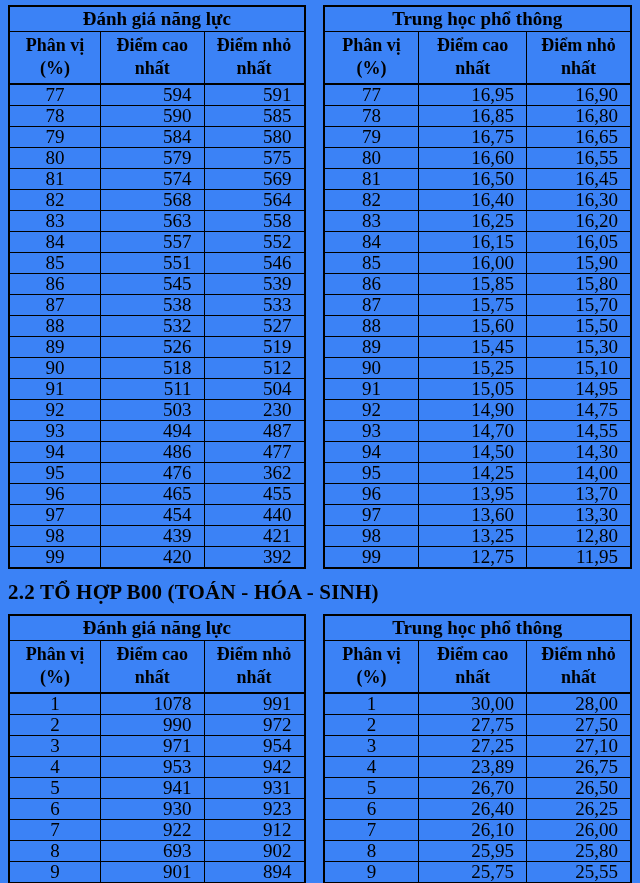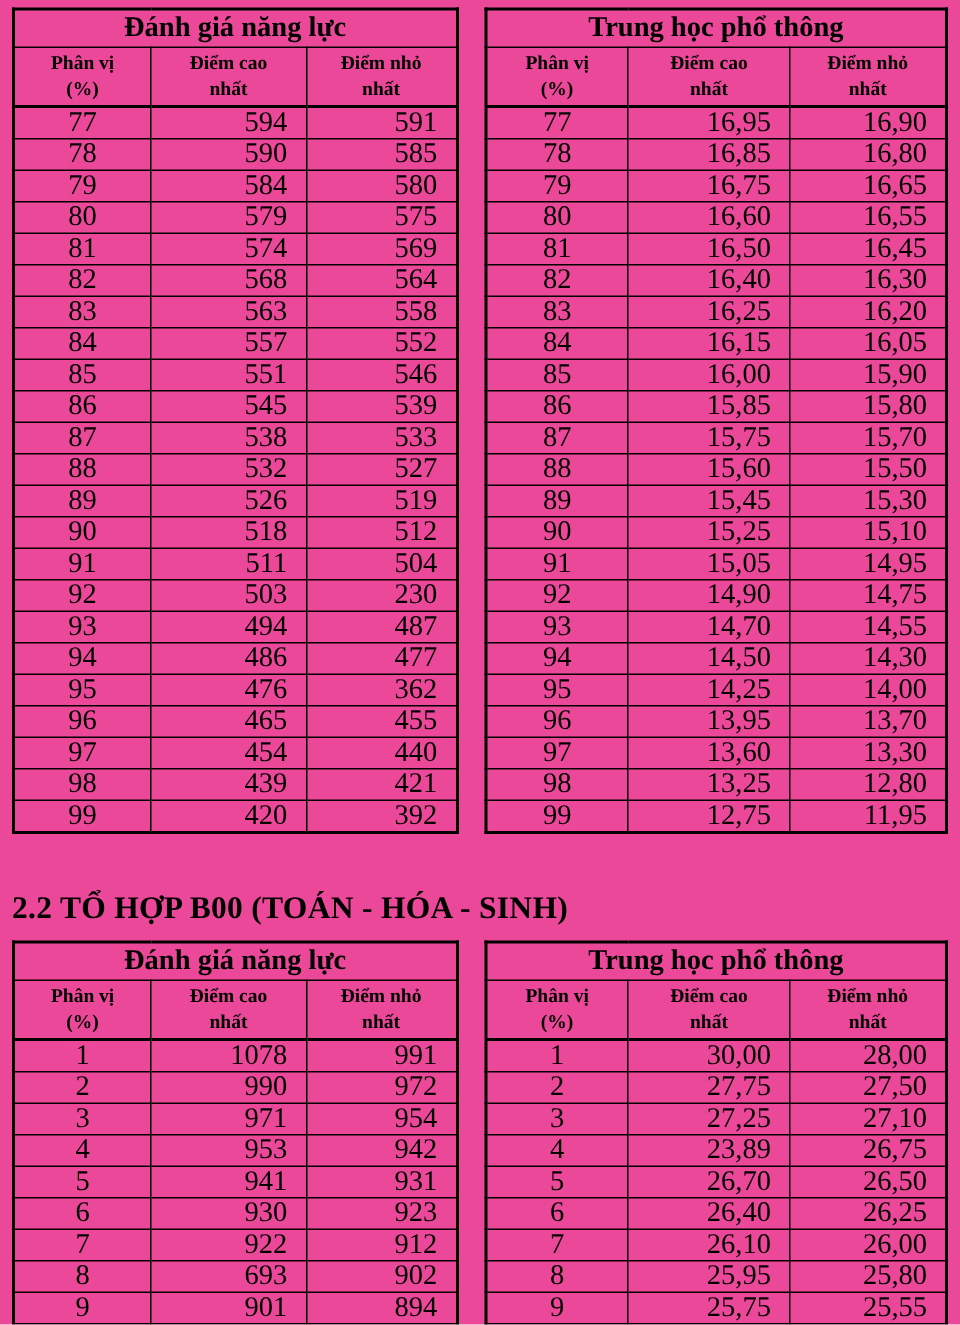--- a/index.html
+++ b/index.html
@@ -7,21 +7,21 @@
     padding: 0;
     background: #ffffff;
     color: #000000;
     font-family: "Liberation Serif", "DejaVu Serif", serif;
   }
   .page {
     width: 640px;
     height: 883px;
     box-sizing: border-box;
     padding: 5px 8px 8px 8px;
-    background: #ec4899;
+    background: #3b82f6;
     overflow: hidden;
   }
   .tables-row {
     display: flex;
     align-items: flex-start;
     gap: 17px;
   }
   table.score-table {
     border-collapse: collapse;
     border: 2px solid #000;
@@ -40,42 +40,42 @@
     font-weight: bold;
     font-size: 19px;
     text-align: center;
     padding: 1px 0 2px 0;
     border-bottom: 2px solid #000;
     height: 21px;
     line-height: 21px;
   }
   .head-row th {
     font-weight: bold;
-    font-size: 13px;
+    font-size: 18px;
     text-align: center;
     white-space: pre-line;
     line-height: 1.3;
     padding: 2px 0;
     border-bottom: 2px solid #000;
     vertical-align: middle;
   }
   .score-table tbody td {
     font-size: 19px;
     height: 18px;
     line-height: 18px;
     padding: 1px 0 1px 0;
     vertical-align: middle;
   }
   td.c-center { text-align: center; }
   td.c-right  { text-align: right; padding-right: 12px !important; }
   .section-heading {
     font-weight: bold;
     font-size: 21px;
     line-height: 22px;
-    margin: 38px 0 11px 0;
+    margin: 12px 0 11px 0;
     letter-spacing: 0.2px;
   }
 </style>
 </head>
 <body>
 
 <div class="page">
 
   <div class="tables-row">
 

